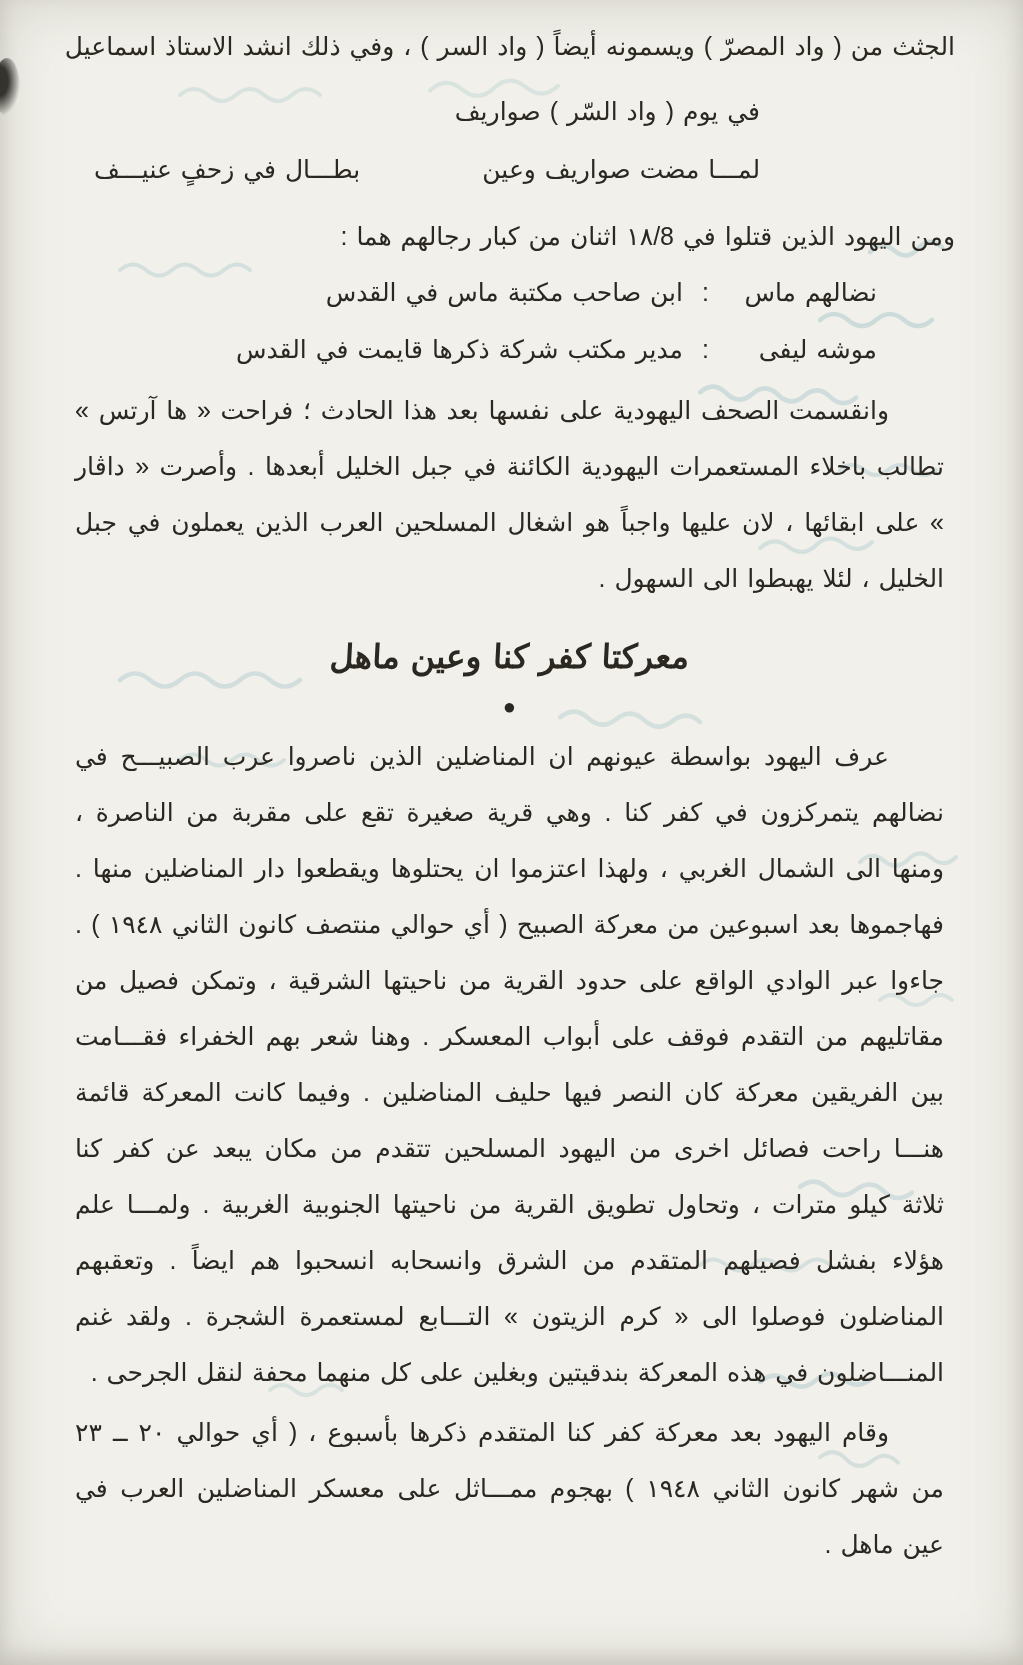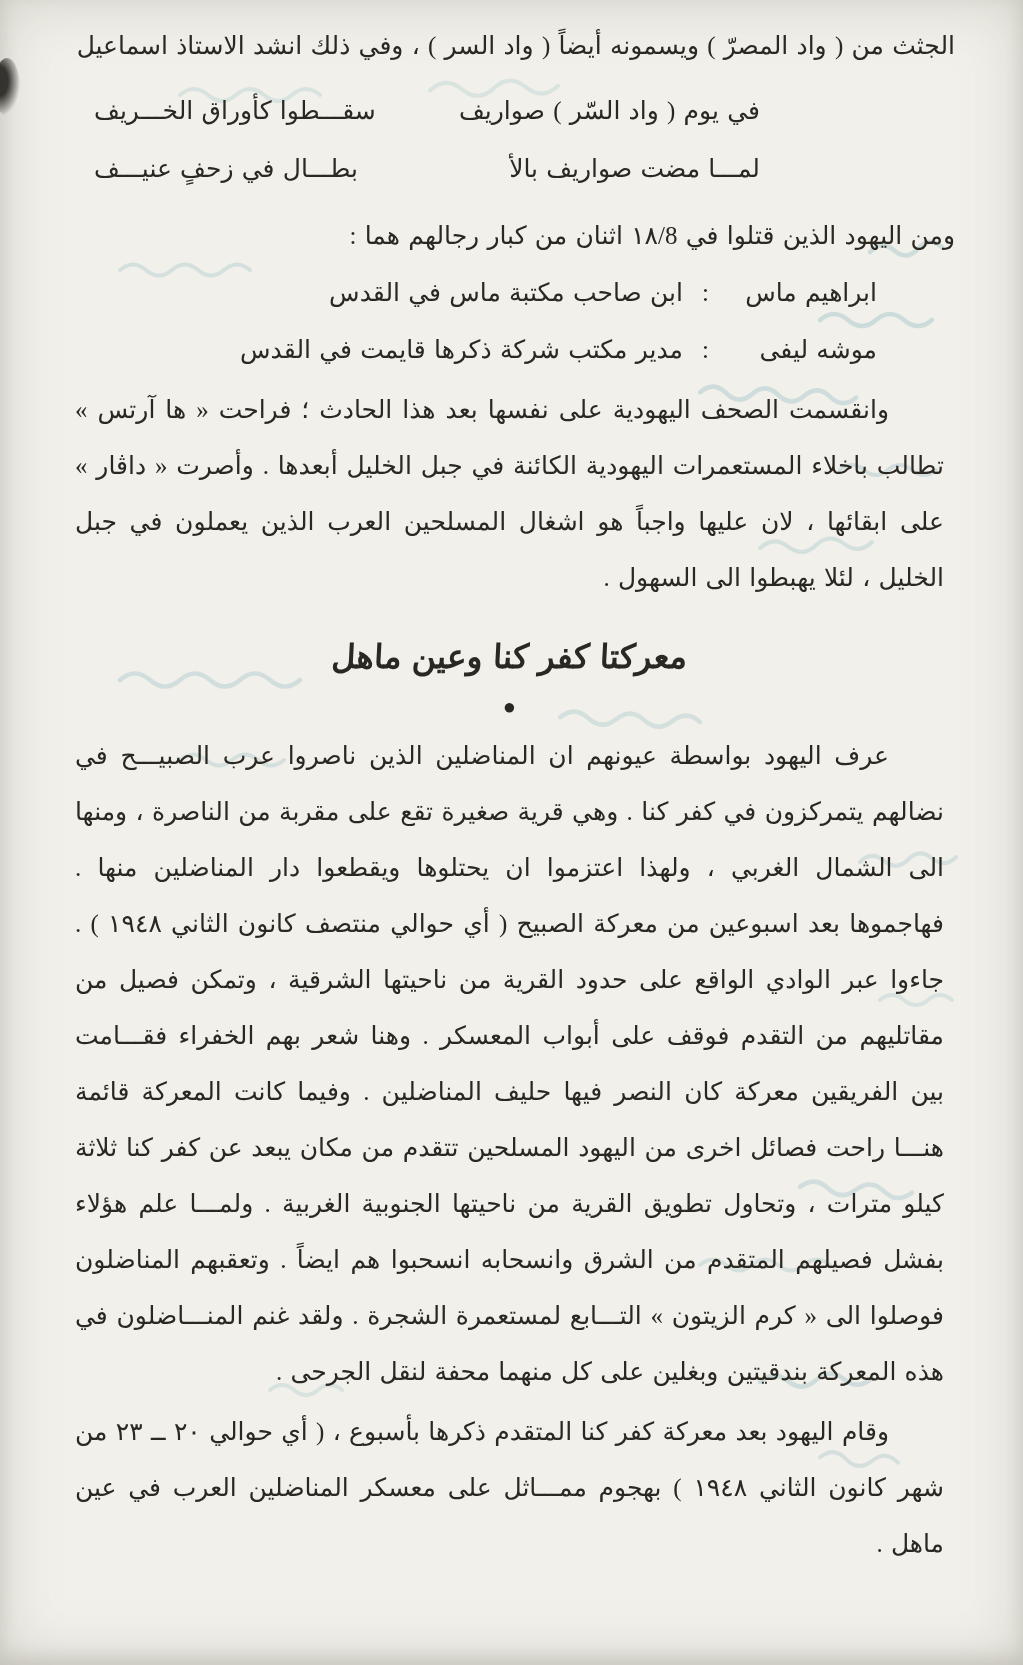--- a/index.html
+++ b/index.html
@@ -2,21 +2,21 @@
 <html lang="ar" dir="rtl"><head>
 <meta charset="utf-8">
 <style>
   html,body{margin:0;padding:0;background:#888;}
   .page{
     position:relative;
     width:1023px;height:1665px;
     margin:0 auto;
     background:#f1f0ea;
     overflow:hidden;
-    font-family:Liberation Serif, serif;
+    font-family:Liberation Sans, sans-serif;
     color:#2b2721;
     box-shadow:inset 0 0 60px rgba(120,115,100,.25), inset 0 -8px 18px rgba(100,95,85,.18);
   }
   
   .bleed-layer{position:absolute;inset:0;pointer-events:none;filter:blur(.7px);}
   .bleed-layer path{fill:none;stroke:#7fb0ba;stroke-linecap:round;}
   .scan-smudge{
     position:absolute;left:-6px;top:58px;width:26px;height:58px;border-radius:50%;
     background:radial-gradient(ellipse at 20% 40%, rgba(35,33,29,.9) 0 30%, rgba(35,33,29,0) 72%);
   }
@@ -72,32 +72,31 @@
 
   <div class="scan-smudge"></div>
 
   <div class="content">
 
     <p class="line">الجثث من ( واد المصرّ ) ويسمونه أيضاً ( واد السر ) ، وفي ذلك انشد الاستاذ اسماعيل</p>
 
     <div class="poem">
       <div class="verse">
         <span>في يوم ( واد السّر ) صواريف</span>
-        <span>سقـــطوا كأوراق الخـــريف</span>
       </div>
       <div class="verse">
-        <span>لمـــا مضت صواريف بالأ</span>
+        <span>لمـــا مضت صواريف وعين</span>
         <span>بطـــال في زحفٍ عنيـــف</span>
       </div>
     </div>
 
     <p class="line lead">ومن اليهود الذين قتلوا في ١٨/8 اثنان من كبار رجالهم هما :</p>
 
     <div class="bio">
-      <span class="bio-name">ابراهيم ماس</span>
+      <span class="bio-name">نضالهم ماس</span>
       <span class="bio-colon">:</span>
       <span class="bio-desc">ابن صاحب مكتبة ماس في القدس</span>
     </div>
     <div class="bio">
       <span class="bio-name">موشه ليفى</span>
       <span class="bio-colon">:</span>
       <span class="bio-desc">مدير مكتب شركة ذكرها قايمت في القدس</span>
     </div>
 
     <p class="para">وانقسمت الصحف اليهودية على نفسها بعد هذا الحادث ؛ فراحت « ها آرتس » تطالب باخلاء المستعمرات اليهودية الكائنة في جبل الخليل أبعدها . وأصرت « داڤار » على ابقائها ، لان عليها واجباً هو اشغال المسلحين العرب الذين يعملون في جبل الخليل ، لئلا يهبطوا الى السهول .</p>

